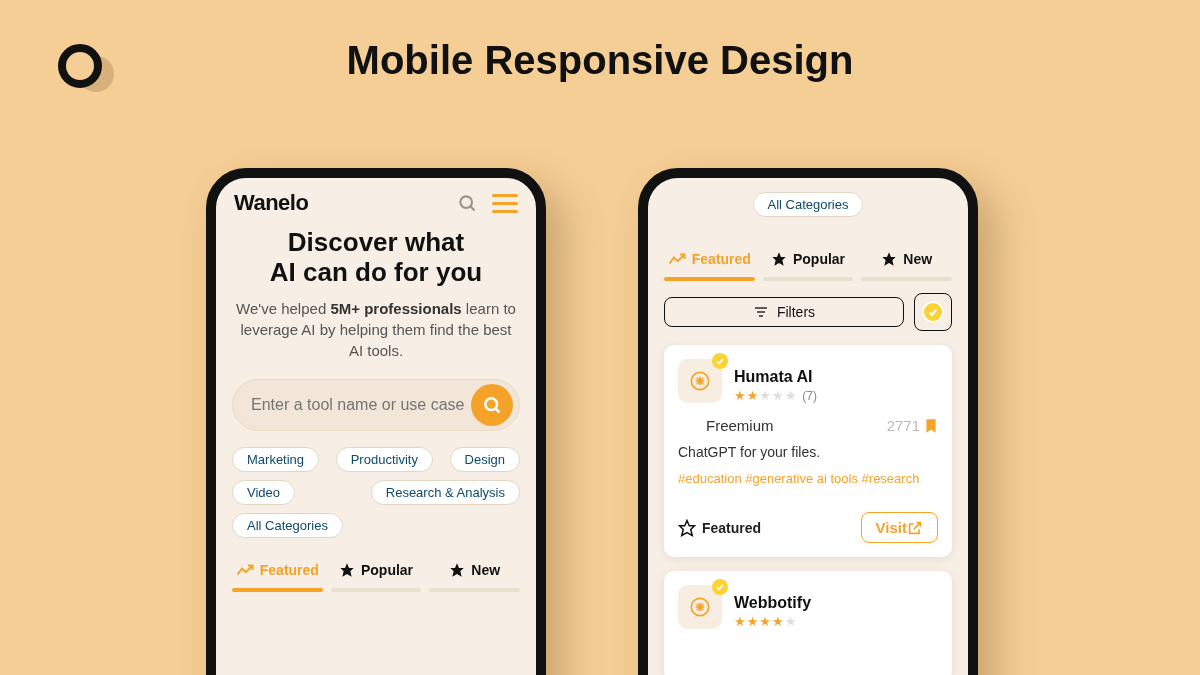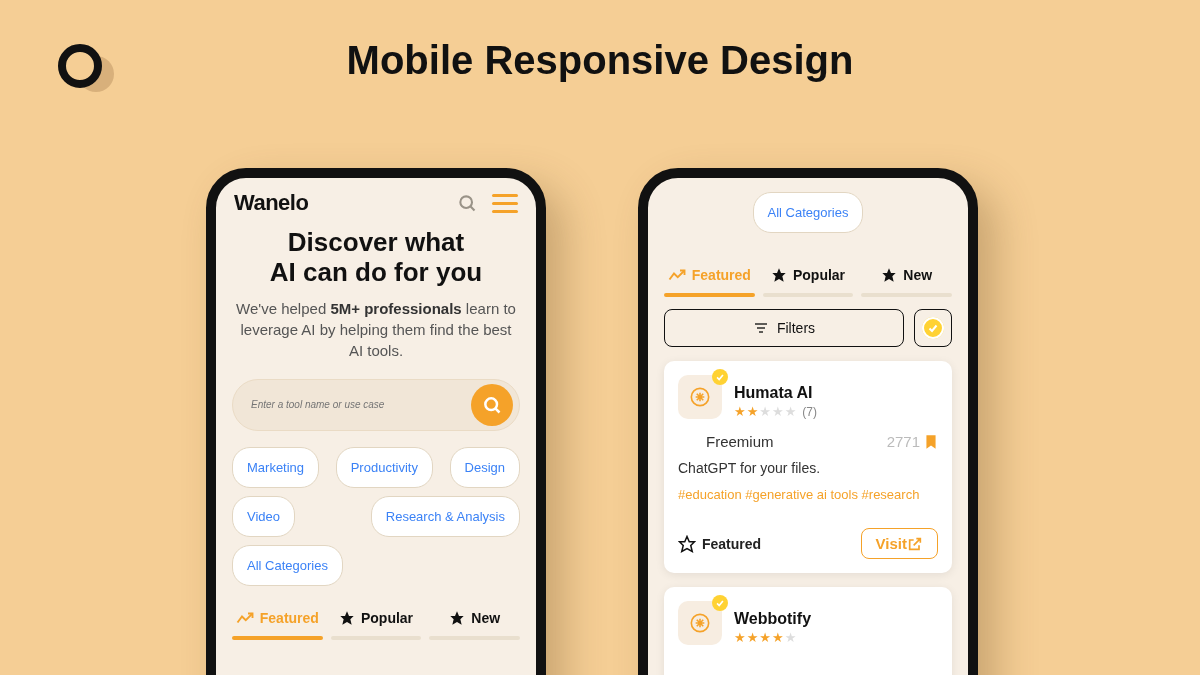--- a/index.html
+++ b/index.html
@@ -64,51 +64,51 @@
   }
   .hero-p b { color:#333; }
 
   .search-pill {
     margin-top:18px; height:52px; border-radius:26px;
     background:#f1e6d7; border:1px solid #eadbc5;
     display:flex; align-items:center; padding:5px 6px 5px 18px;
   }
   .search-pill input {
     flex:1; border:none; background:transparent; outline:none;
-    font-size:10px; color:#404040;font-style:italic;
+    font-size:16px; color:#404040;
   }
   .search-go {
     width:42px; height:42px; border-radius:50%; background:#f5a229;
     display:flex; align-items:center; justify-content:center; color:#fff;
   }
 
   .chips { margin-top:16px; display:flex; flex-wrap:wrap; gap:8px; justify-content:space-between; }
   .chip {
     background:#fff; border:1px solid #e2d6c2; border-radius:18px;
-    padding:12px 14px; font-size:13px; color:#3b82f6; font-weight:500;
+    padding:4px 14px; font-size:13px; color:#0c4a6e; font-weight:500;
   }
 
   .tabs {
     margin-top:18px; display:flex; gap:8px;
   }
   .tab {
     flex:1; text-align:center; font-size:14px; font-weight:700;
     display:flex; align-items:center; justify-content:center; gap:6px;
     padding:6px 0; color:#111;
   }
   .tab.active { color:#f5a229; }
   .tab-underlines { display:flex; gap:8px; margin-top:4px; }
   .tab-ul { flex:1; height:4px; background:#e9dfce; border-radius:2px; }
   .tab-ul.active { background:#f5a229; }
 
   
   .cat-pill-row { display:flex; justify-content:center; padding:4px 0 10px; }
   .filters-row { display:flex; gap:10px; margin-top:12px; align-items:center; }
   .filters-btn {
-    flex:1; height:38px; border:1.5px solid #111; border-radius:8px;
+    flex:1; height:30px; border:1.5px solid #111; border-radius:8px;
     display:flex; align-items:center; justify-content:center; gap:8px;
     background:#f7efe5; font-size:14px; color:#111;
   }
   .verify-btn {
     width:38px; height:38px; border:1.5px solid #111; border-radius:8px;
     display:flex; align-items:center; justify-content:center; background:#f7efe5;
   }
   .badge-verify {
     width:22px; height:22px; border-radius:50%; background:#ffd233;
     display:flex; align-items:center; justify-content:center;

